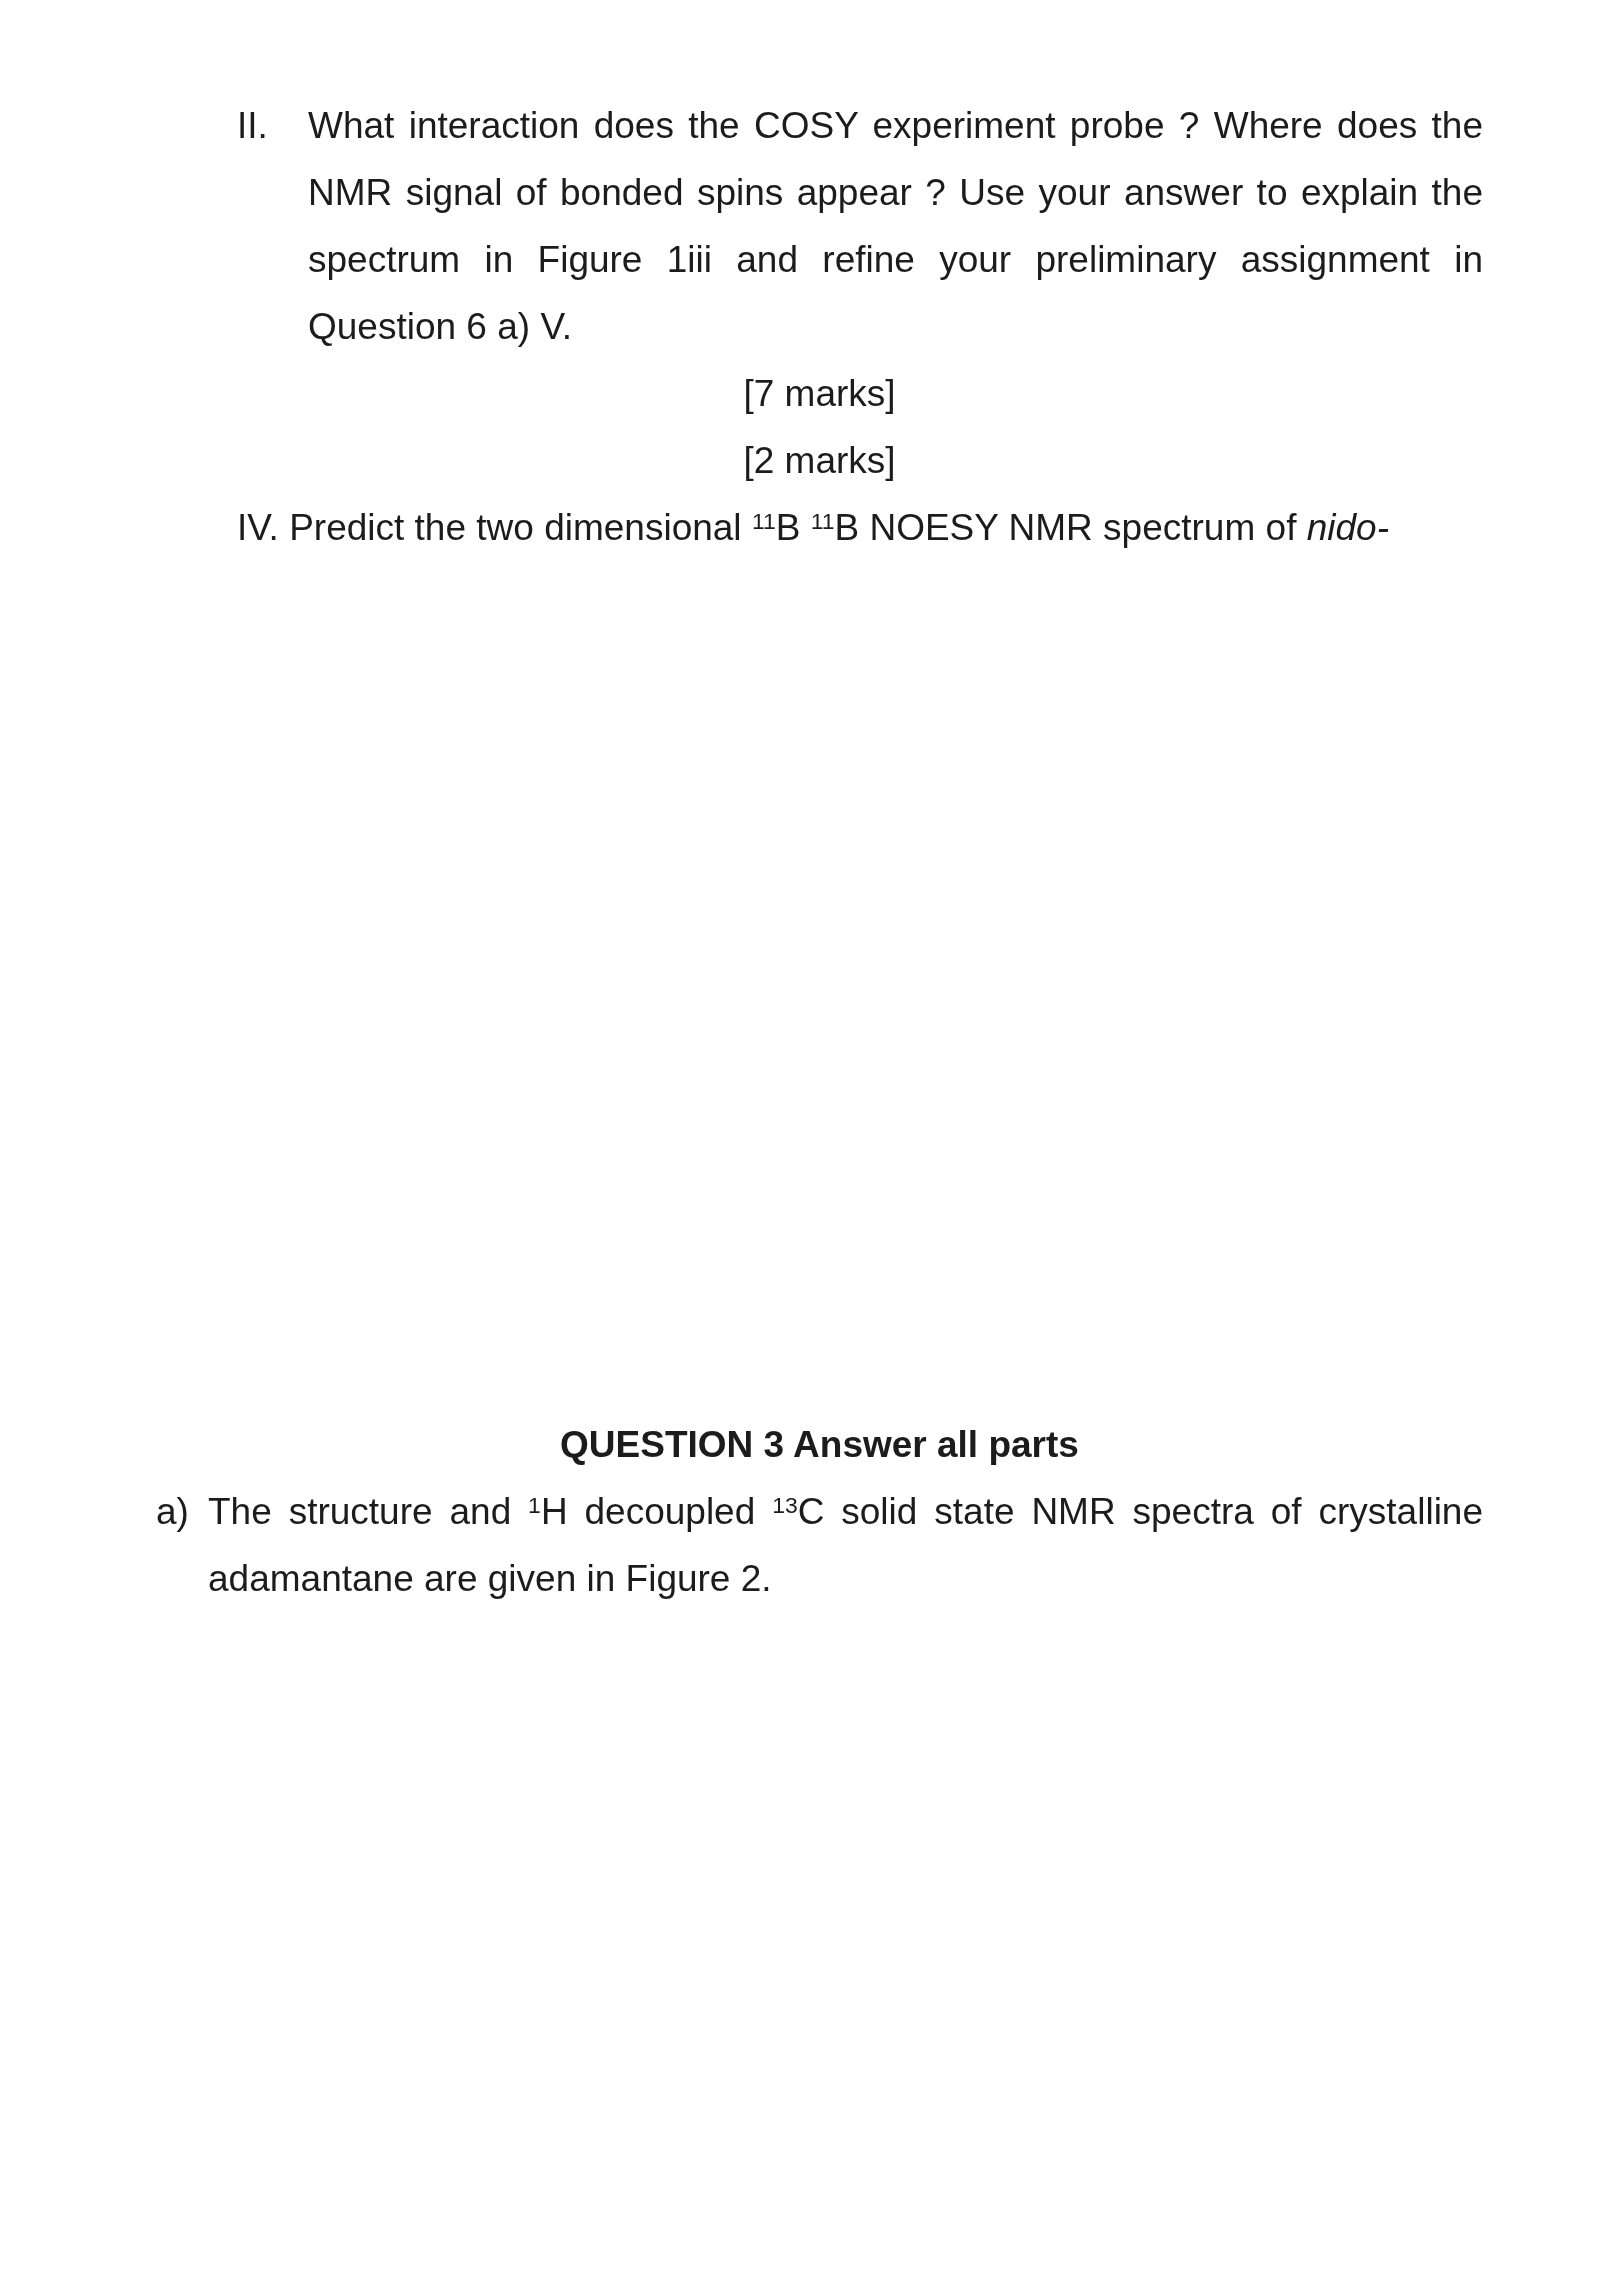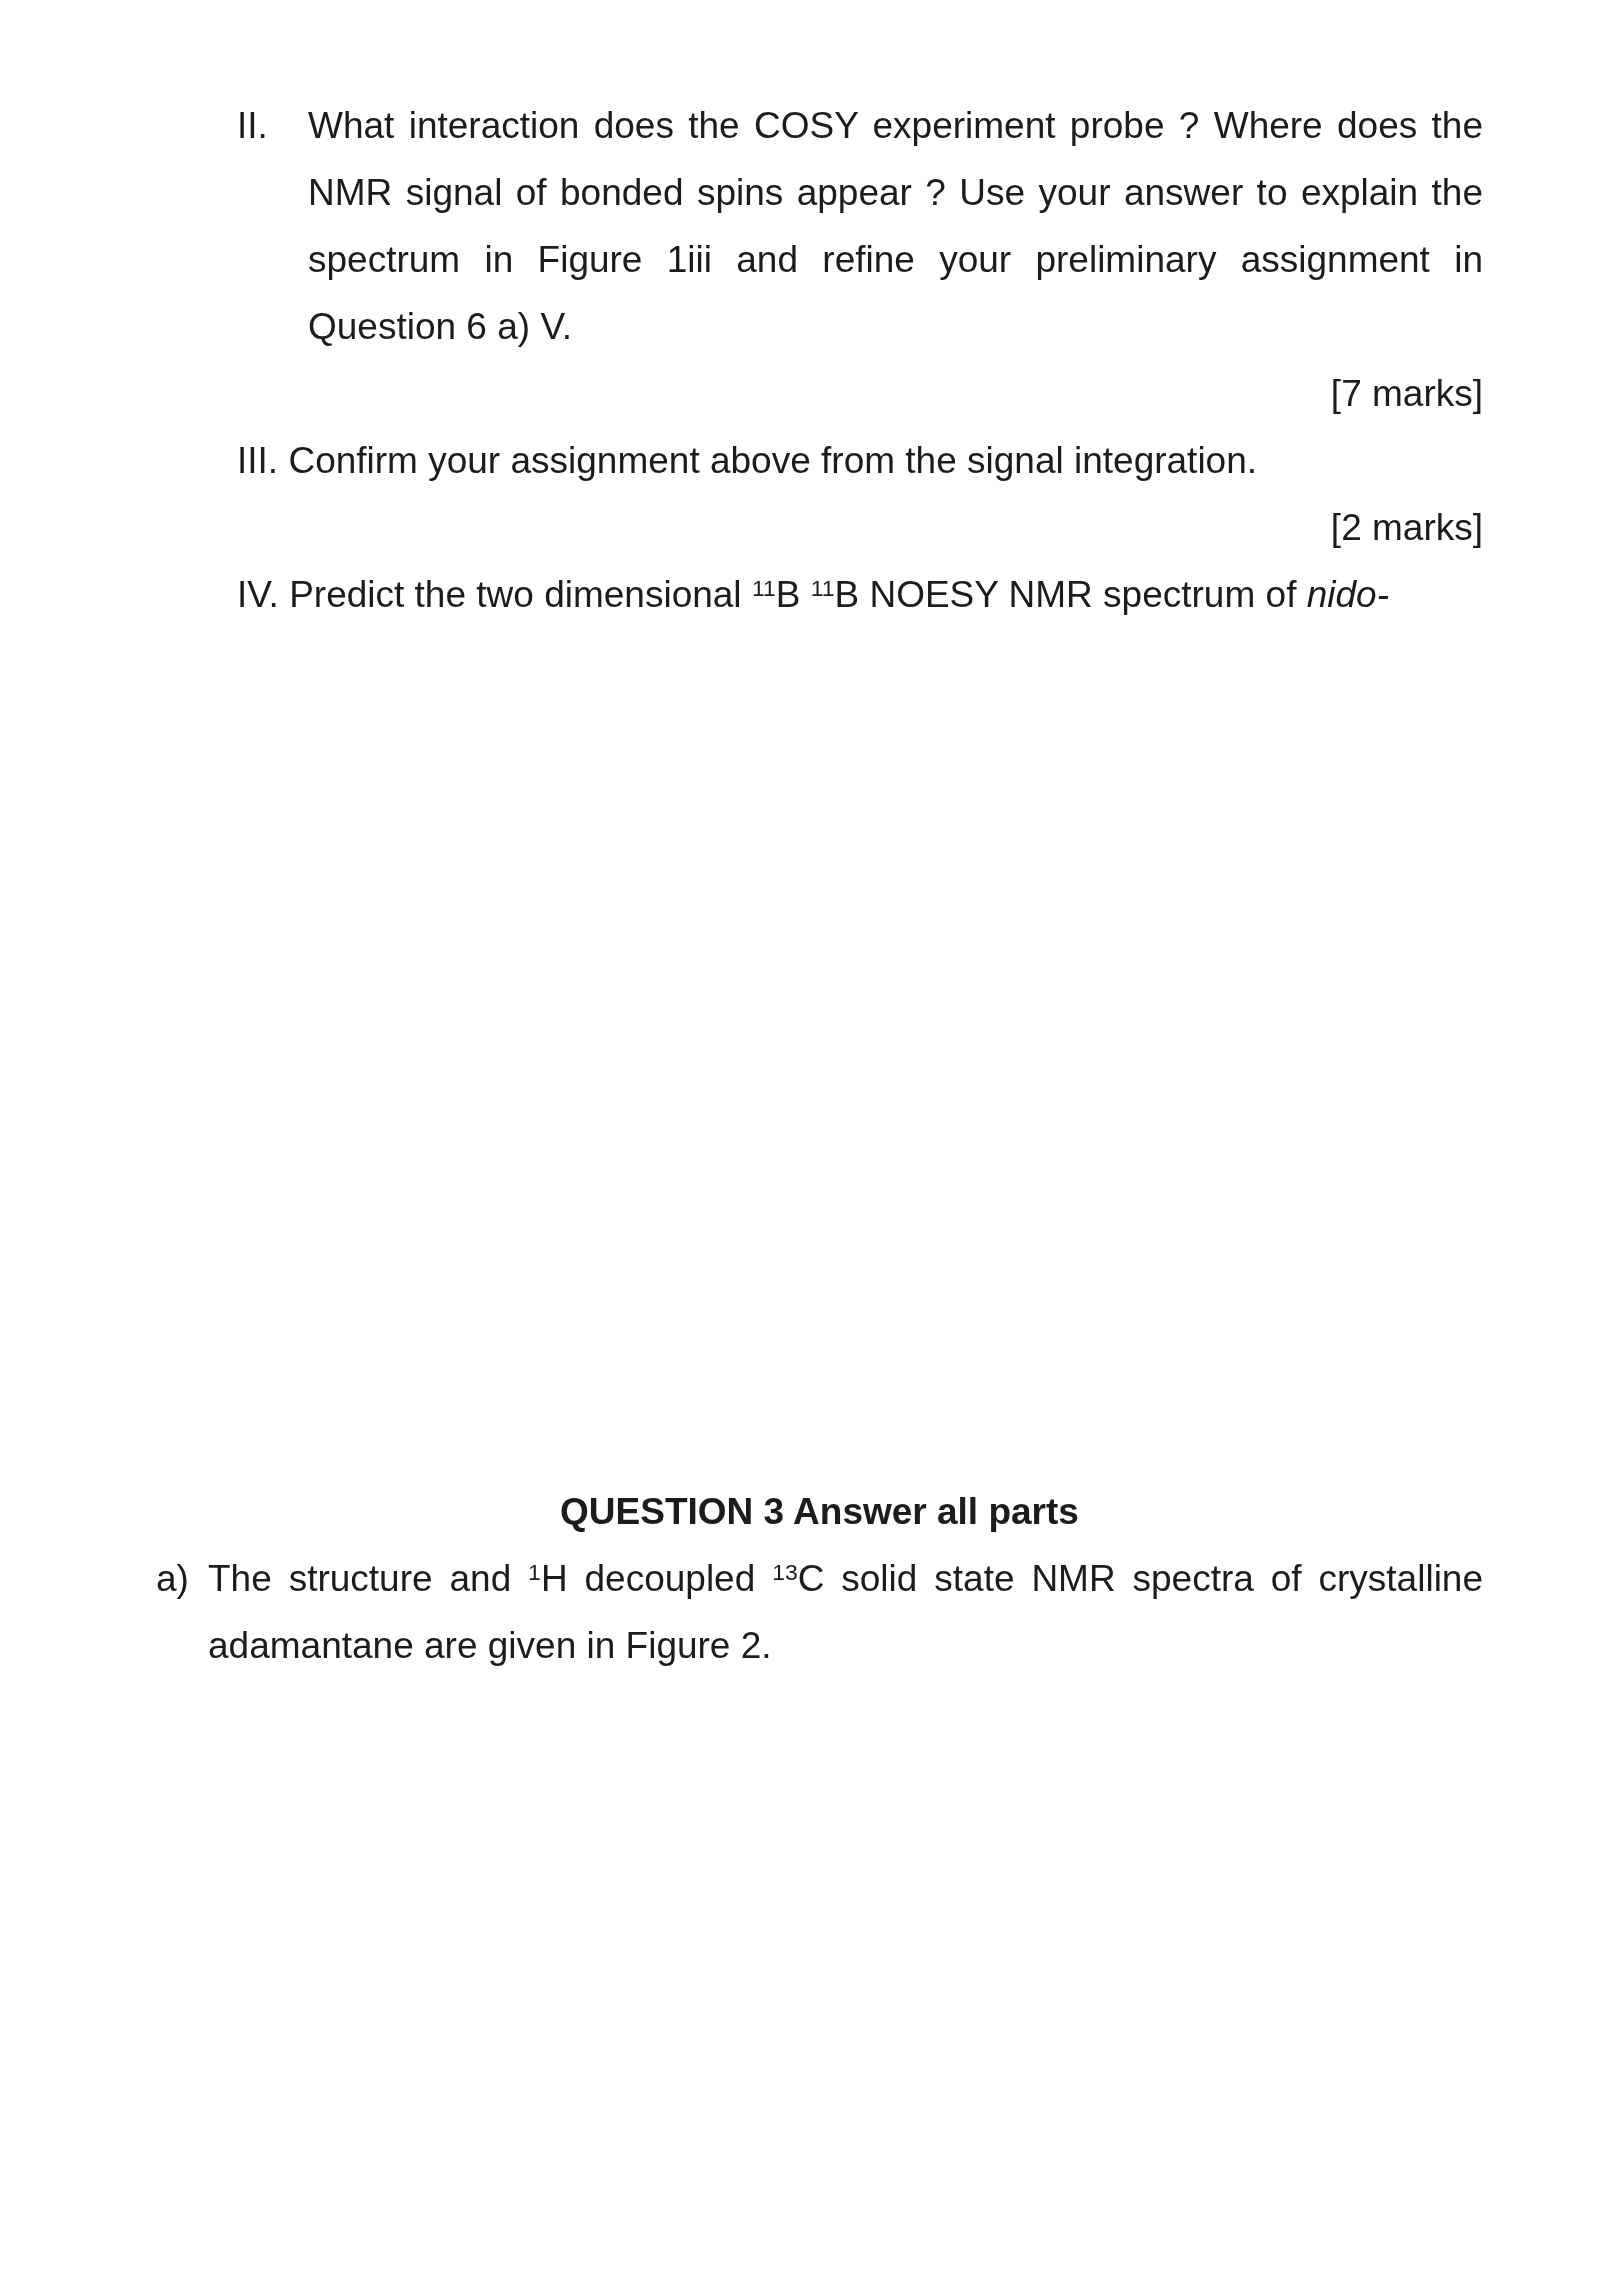--- a/index.html
+++ b/index.html
@@ -38,21 +38,21 @@
     width: 71px;
   }
   .hang .body {
     flex: 1;
     text-align: justify;
   }
   .oneline .lbl-inline {
     display: inline;
   }
   .marks {
-    text-align: right;
+    text-align: center;
   }
   .formula-line {
     margin-left: 77px;
   }
   .sup {
     font-size: 0.62em;
     vertical-align: 0.5em;
     line-height: 0;
   }
   .sub {
@@ -86,24 +86,20 @@
 
 <div class="page">
   <div class="content">
 
     <div class="hang indent-block">
       <span class="lbl">II.</span>
       <div class="body">What interaction does the COSY experiment probe ? Where does the NMR signal of bonded spins appear ? Use your answer to explain the spectrum in Figure 1iii and refine your preliminary assignment in Question 6 a) V.</div>
     </div>
     <div class="marks">[7 marks]</div>
 
-    <div class="oneline indent-block">
-      <span class="lbl-inline">III.</span>
-      <span>Confirm your assignment above from the signal integration.</span>
-    </div>
     <div class="marks">[2 marks]</div>
 
     <div class="oneline indent-block">
       <span class="lbl-inline">IV.</span>
       <span>Predict the two dimensional </span><span class="sup">11</span><span>B </span><span class="sup">11</span><span>B NOESY NMR spectrum of </span><span class="it">nido-</span>
     </div>
 
     <div class="q3-heading">QUESTION 3 Answer all parts</div>
 
     <div class="a-block">

